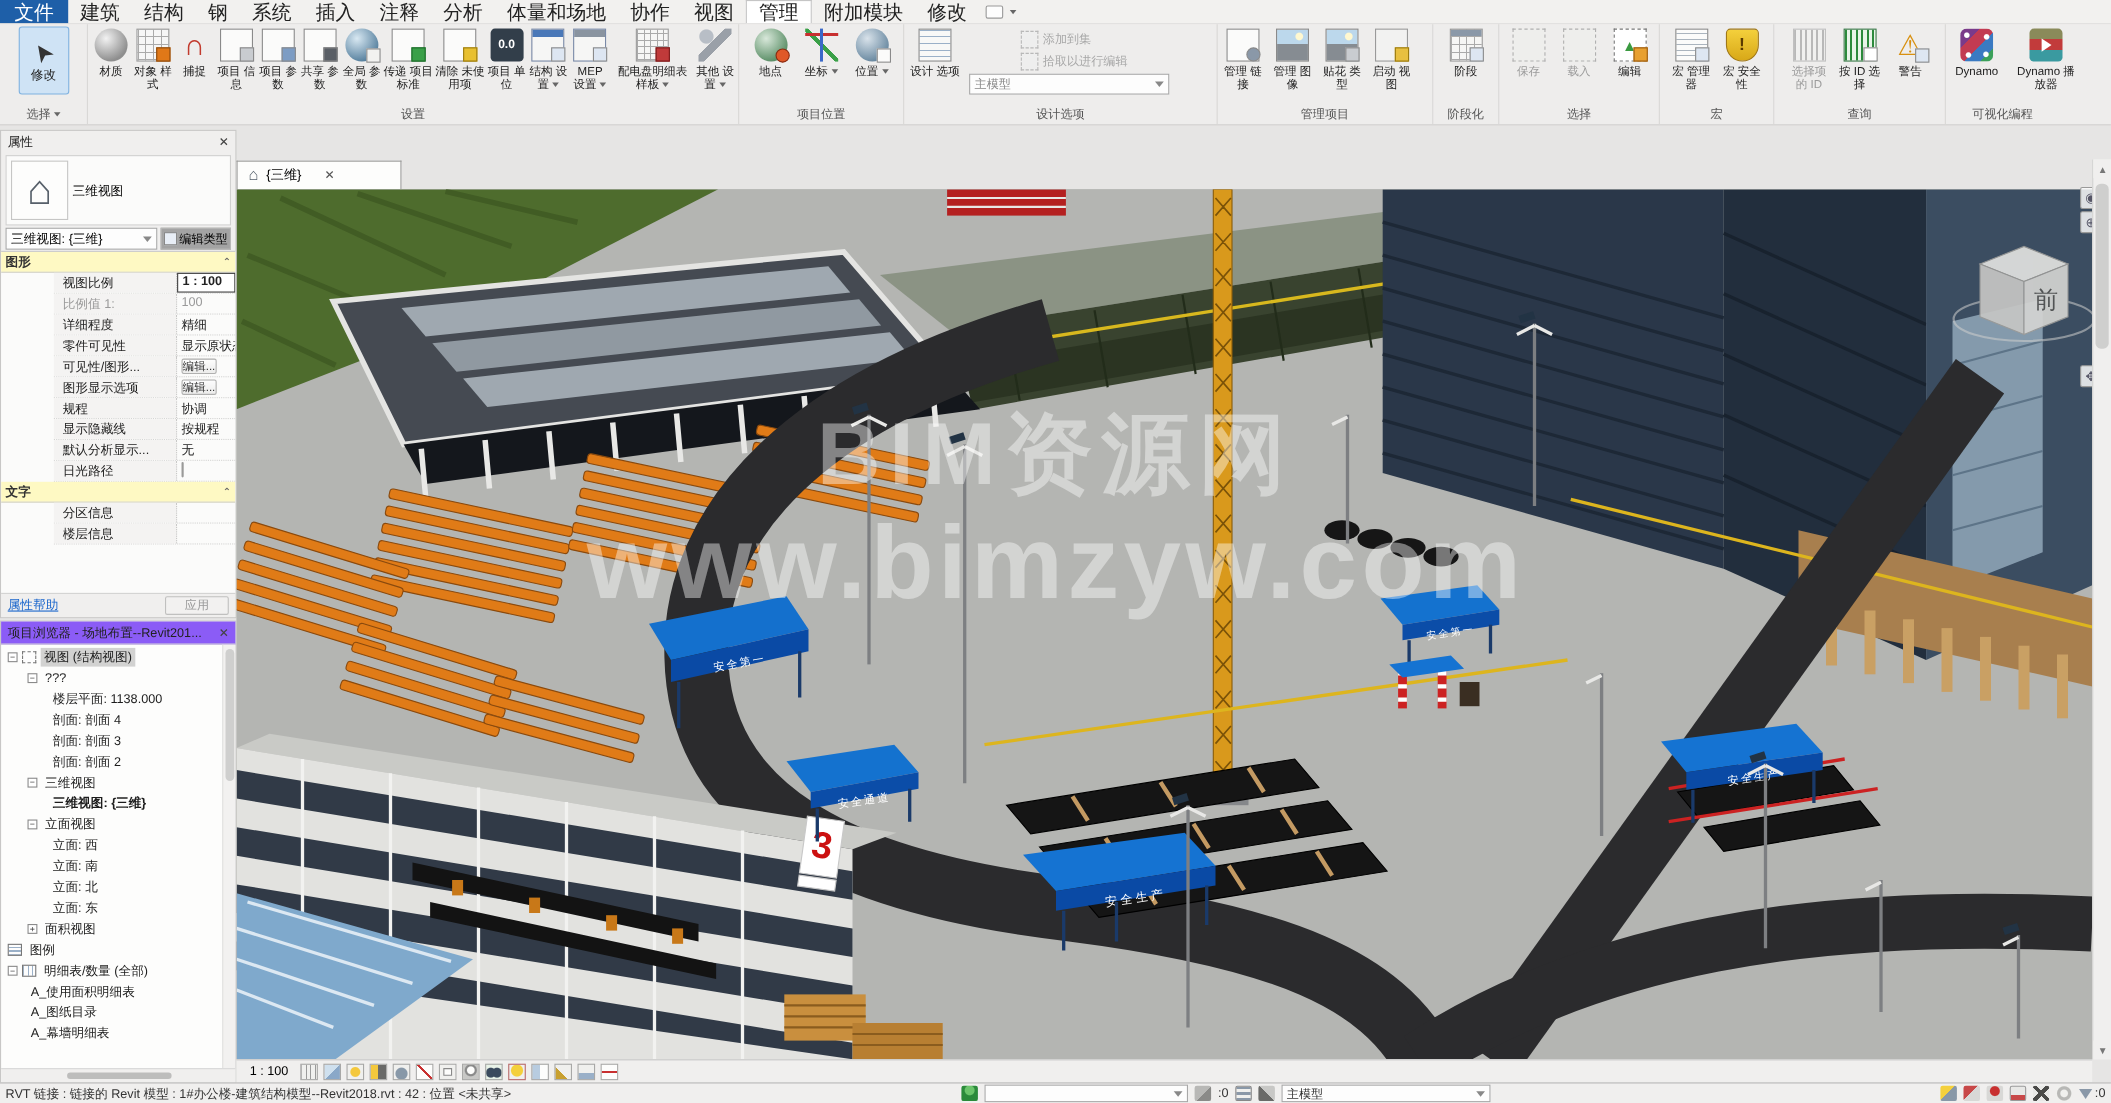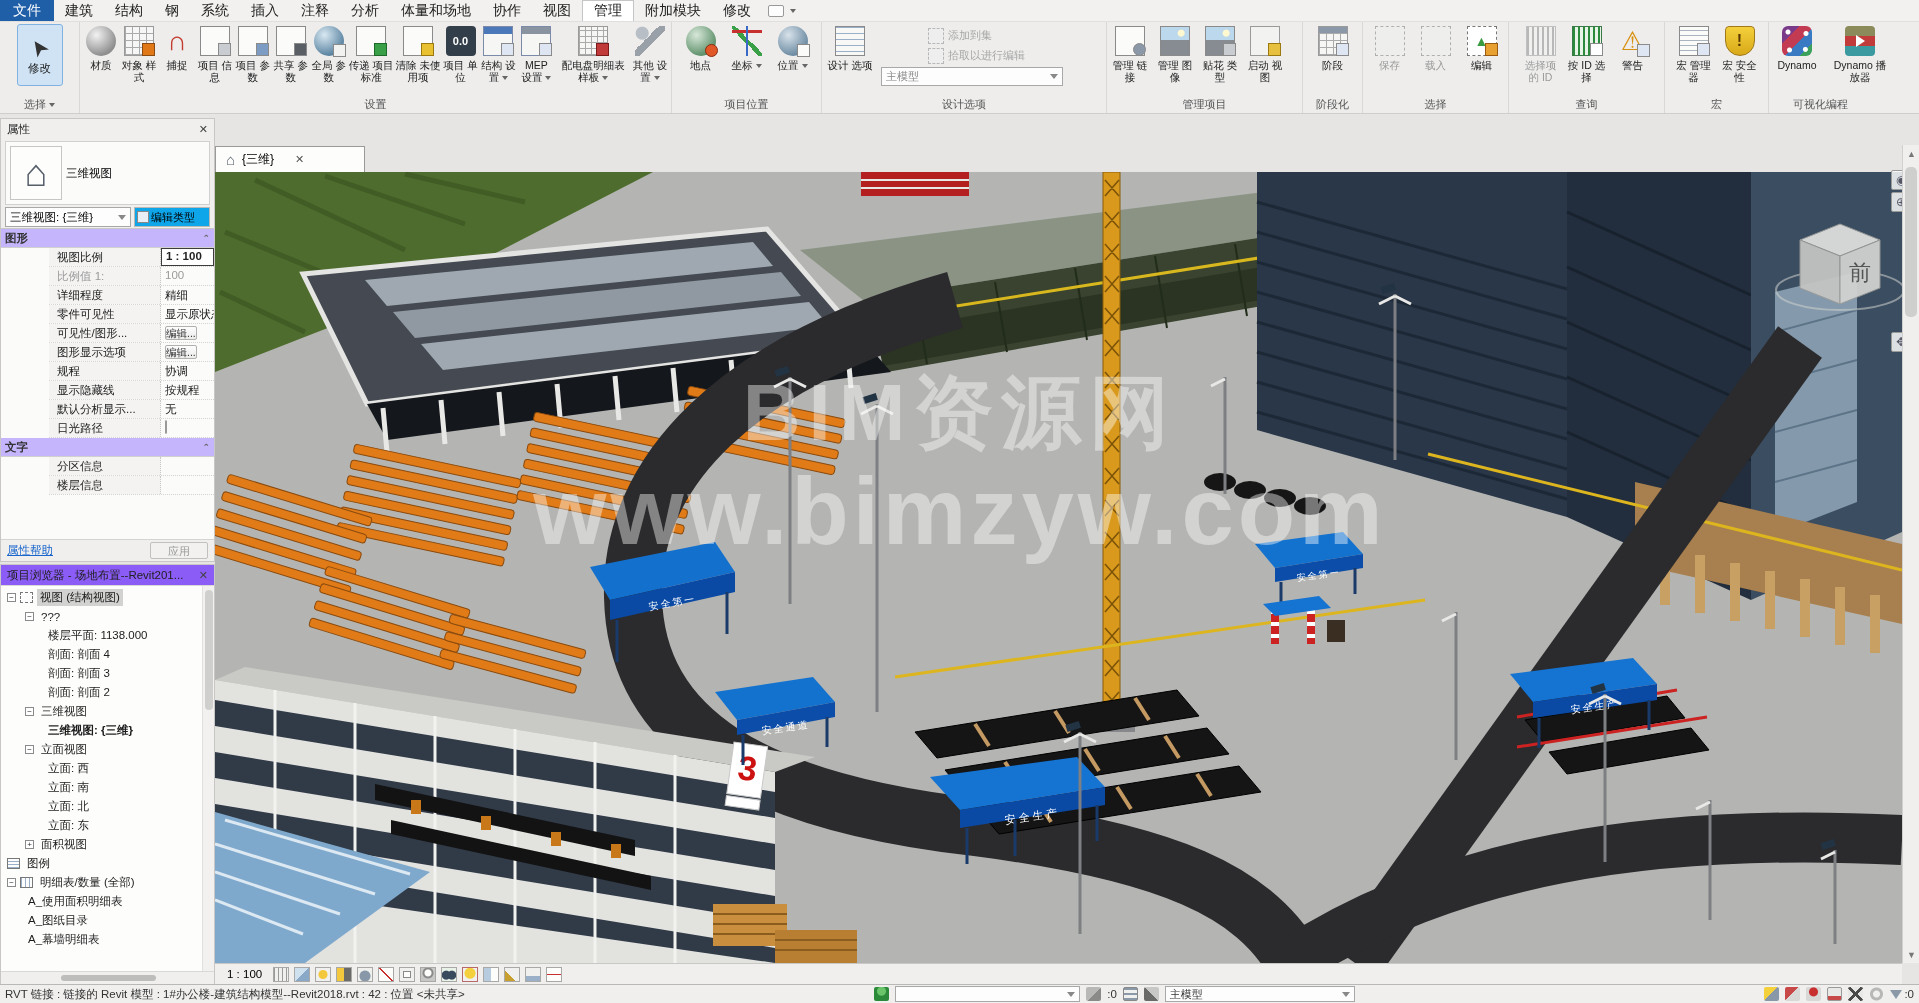--- a/index.html
+++ b/index.html
@@ -14,21 +14,21 @@
   .gwarn::before{content:"⚠";}
   .gtri::before{content:"▲";}
   .gbang::before{content:"!";}
   .gcursor::before{content:"➤";display:inline-block;transform:rotate(-125deg);}
   .gplus::before{content:"+";}
   .gminus::before{content:"−";}
   .gbulb::before{content:"◉";}
 
   
   #tabbar{position:absolute;left:0;top:0;width:100%;height:22px;background:#f2f1ef;
-    display:flex;align-items:stretch;font-size:14px;border-bottom:1px solid #e0dfde;}
+    display:flex;align-items:stretch;font-size:18px;border-bottom:1px solid #e0dfde;}
   #filetab{background:#1e5fa8;color:#fff;padding:3px 13px;display:flex;align-items:center;}
   .rtab{padding:3px 11px;display:flex;align-items:center;color:#222;cursor:default;}
   .rtab.active{background:#fff;border:1px solid #c5c5c5;border-bottom:none;}
   #paneltoggle{margin-left:6px;display:flex;align-items:center;color:#666;font-size:10px;}
   #paneltoggle .box{width:16px;height:12px;border:1px solid #999;background:#fdfdfd;margin-right:3px;border-radius:2px;}
 
   #ribbon{position:absolute;left:0;top:22px;width:100%;height:92px;background:#eeedec;
     display:flex;align-items:stretch;border-bottom:1px solid #cfcecd;}
   .rpanel{display:flex;flex-direction:column;border-right:1px solid #d9d8d6;height:100%;}
   .rpanel .btnrow{flex:1;display:flex;align-items:flex-start;padding:2px 3px;gap:2px;}
@@ -59,25 +59,25 @@
     border:1px solid #c8c7c6;display:flex;flex-direction:column;font-size:11.5px;}
   .ptitle{height:21px;display:flex;align-items:center;padding:0 6px;color:#222;}
   .ptitle .gx{margin-left:auto;color:#444;font-size:11px;}
   #typepreview{margin:1px 4px;background:#fbfbfa;border:1px solid #d0d0cf;height:64px;display:flex;align-items:center;}
   #typepreview .imgbox{width:52px;height:54px;border:1px solid #c6c6c5;background:#fdfdfc;margin:4px;
     display:flex;align-items:center;justify-content:center;}
   #typepreview .ghome::before{font-size:38px;color:#57606a;}
   #typeselrow{display:flex;align-items:center;margin:1px 4px;gap:3px;}
   #typesel{flex:1;height:20px;border:1px solid #a8a8a8;background:#fdfdfd;display:flex;align-items:center;
     padding:0 4px;justify-content:space-between;}
-  #edittype{width:76px;height:20px;border:1px solid #b8b8b7;background:#0ea5e9;display:flex;align-items:center;
+  #edittype{width:64px;height:20px;border:1px solid #b8b8b7;background:#a3a3a3;display:flex;align-items:center;
     padding:0 2px;white-space:nowrap;overflow:hidden;font-size:11px;}
   #edittype .mini{width:12px;height:12px;border:1px solid #888;background:#e8eef6;margin-right:2px;flex:none;}
   #propgrid{flex:1;overflow:hidden;border-top:1px solid #c8c8c7;background:#fbfbfa;}
-  .sechead{height:19px;background:#c4b5fd;border-bottom:1px solid #d0d0cf;display:flex;align-items:center;
+  .sechead{height:19px;background:#fef9c3;border-bottom:1px solid #d0d0cf;display:flex;align-items:center;
     padding:0 4px;font-weight:bold;color:#333;}
   .sechead .car{margin-left:auto;color:#666;font-size:9px;}
   .prow{height:19px;display:flex;border-bottom:1px dotted #d4d4d3;margin-left:48px;}
   .prow .pl{width:112px;padding:2px 2px 0 8px;color:#222;border-right:1px dotted #c8c8c7;background:#f4f3f2;
     white-space:nowrap;overflow:hidden;}
   .prow .pv{flex:1;padding:2px 3px 0 4px;color:#222;white-space:nowrap;overflow:hidden;}
   .prow .pv.sel{border:1px solid #3c3c3c;background:#fff;padding-top:1px;font-weight:bold;}
   .prow .pv.muted,.prow .pl.muted{color:#9a9a9a;}
   .pvbtn{width:92%;height:15px;border:1px solid #b0b0af;background:linear-gradient(#fdfdfd,#eceCEB);
     border-radius:2px;font-size:10.5px;text-align:center;line-height:14px;color:#333;}
@@ -354,56 +354,56 @@
       <div class="rbtn">
         <span class="ico glyphico gtri" style="border:1px dashed #777;background:#fff;color:#3a9a40;font-size:14px;">
             <span class="bdg" style="background:#e8a030;border-color:#9a5a10;"></span>
           </span>
         <span>编辑</span>
         </div>
     </div>
     <div class="plabel">选择</div>
   </div>
 
+  <div class="rpanel" style="width:104px;">
+    <div class="btnrow" style="justify-content:center;gap:6px;">
+      <div class="rbtn">
+        <span class="ico" style="border:1px solid #8a8a8a;background:#fbfbfa repeating-linear-gradient(0deg,transparent 0 4px,#aab4be 4px 5px);">
+            <span class="bdg"></span>
+          </span>
+        <span>宏 管理器</span>
+        </div>
+      <div class="rbtn">
+        <span class="ico glyphico gbang" style="background:linear-gradient(#f4d03c,#d8a818);border:1px solid #a07818;border-radius:4px 4px 50% 50%;color:#5a3a00;font-weight:bold;font-size:16px;"></span>
+        <span>宏 安全性</span>
+        </div>
+    </div>
+    <div class="plabel">宏</div>
+  </div>
+
   <div class="rpanel" style="width:156px;">
     <div class="btnrow" style="justify-content:center;gap:6px;">
       <div class="rbtn dis">
         <span class="ico" style="border:1px solid #c0c0c0;background:repeating-linear-gradient(90deg,#b8b8b8 0 2px,#f0f0ef 2px 5px);"></span>
         <span>选择项 的 ID</span>
         </div>
       <div class="rbtn">
         <span class="ico" style="border:1px solid #3a7a48;background:repeating-linear-gradient(90deg,#2c8a3c 0 2px,#e8f4e8 2px 5px);">
             <span class="bdg" style="background:#fff;"></span>
           </span>
         <span>按 ID 选择</span>
         </div>
       <div class="rbtn">
         <span class="ico glyphico gwarn" style="color:#d89010;font-size:26px;">
             <span class="bdg"></span>
           </span>
         <span>警告</span>
         </div>
     </div>
     <div class="plabel">查询</div>
-  </div>
-
-  <div class="rpanel" style="width:104px;">
-    <div class="btnrow" style="justify-content:center;gap:6px;">
-      <div class="rbtn">
-        <span class="ico" style="border:1px solid #8a8a8a;background:#fbfbfa repeating-linear-gradient(0deg,transparent 0 4px,#aab4be 4px 5px);">
-            <span class="bdg"></span>
-          </span>
-        <span>宏 管理器</span>
-        </div>
-      <div class="rbtn">
-        <span class="ico glyphico gbang" style="background:linear-gradient(#f4d03c,#d8a818);border:1px solid #a07818;border-radius:4px 4px 50% 50%;color:#5a3a00;font-weight:bold;font-size:16px;"></span>
-        <span>宏 安全性</span>
-        </div>
-    </div>
-    <div class="plabel">宏</div>
   </div>
 
   <div class="rpanel" style="flex:1;border-right:none;">
     <div class="btnrow" style="gap:8px;">
       <div class="rbtn w50">
         <span class="ico" style="border-radius:6px;background:radial-gradient(circle at 20% 20%,#fff 2px,transparent 3px),radial-gradient(circle at 80% 25%,#fff 2px,transparent 3px),radial-gradient(circle at 25% 80%,#fff 2px,transparent 3px),radial-gradient(circle at 78% 78%,#fff 2px,transparent 3px),linear-gradient(135deg,#7a3a8a 0 30%,#c23b52 30% 55%,#3a7ac2 55% 80%,#3aa05a 80%);"></span>
         <span>Dynamo</span>
         </div>
       <div class="rbtn w60">
         <span class="ico" style="border-radius:4px;background:linear-gradient(180deg,#8a8a5a 0 33%,#c23b3b 33% 66%,#3a9aa0 66%);display:flex;align-items:center;justify-content:center;">

